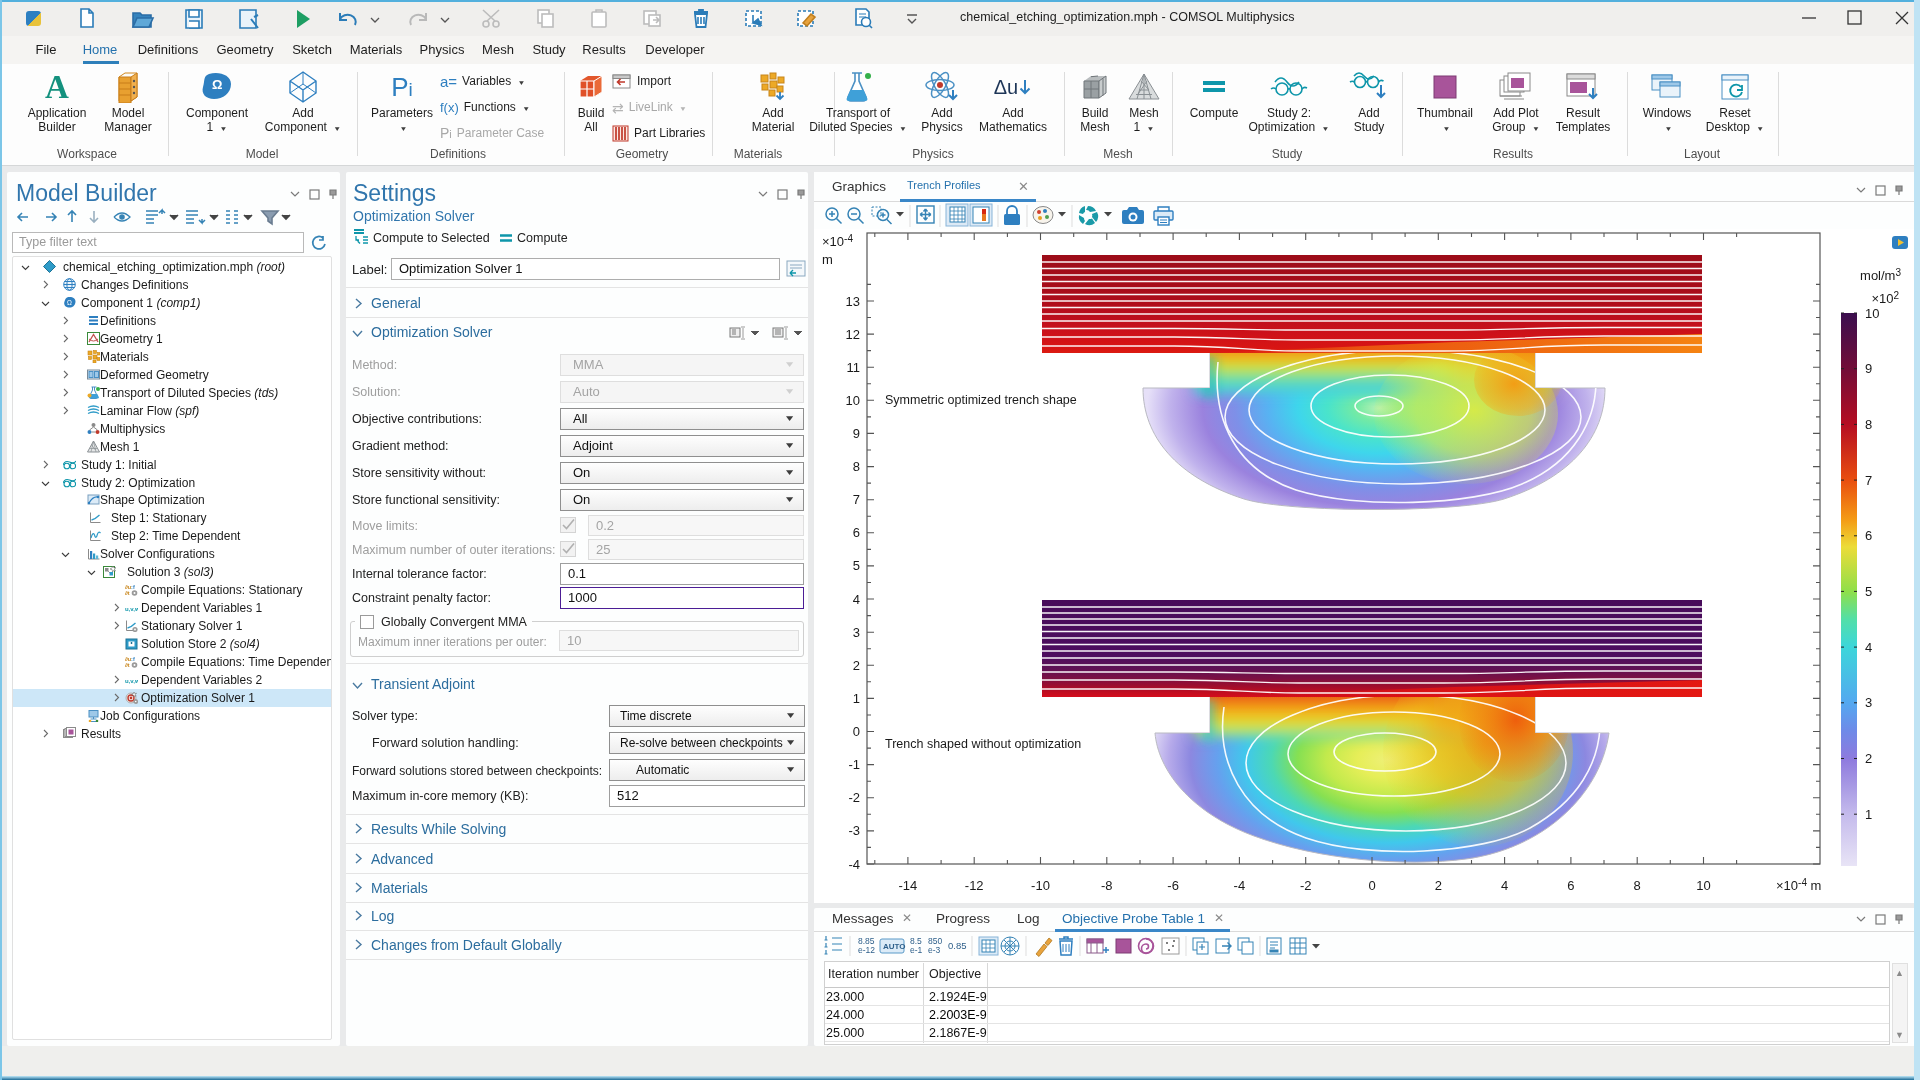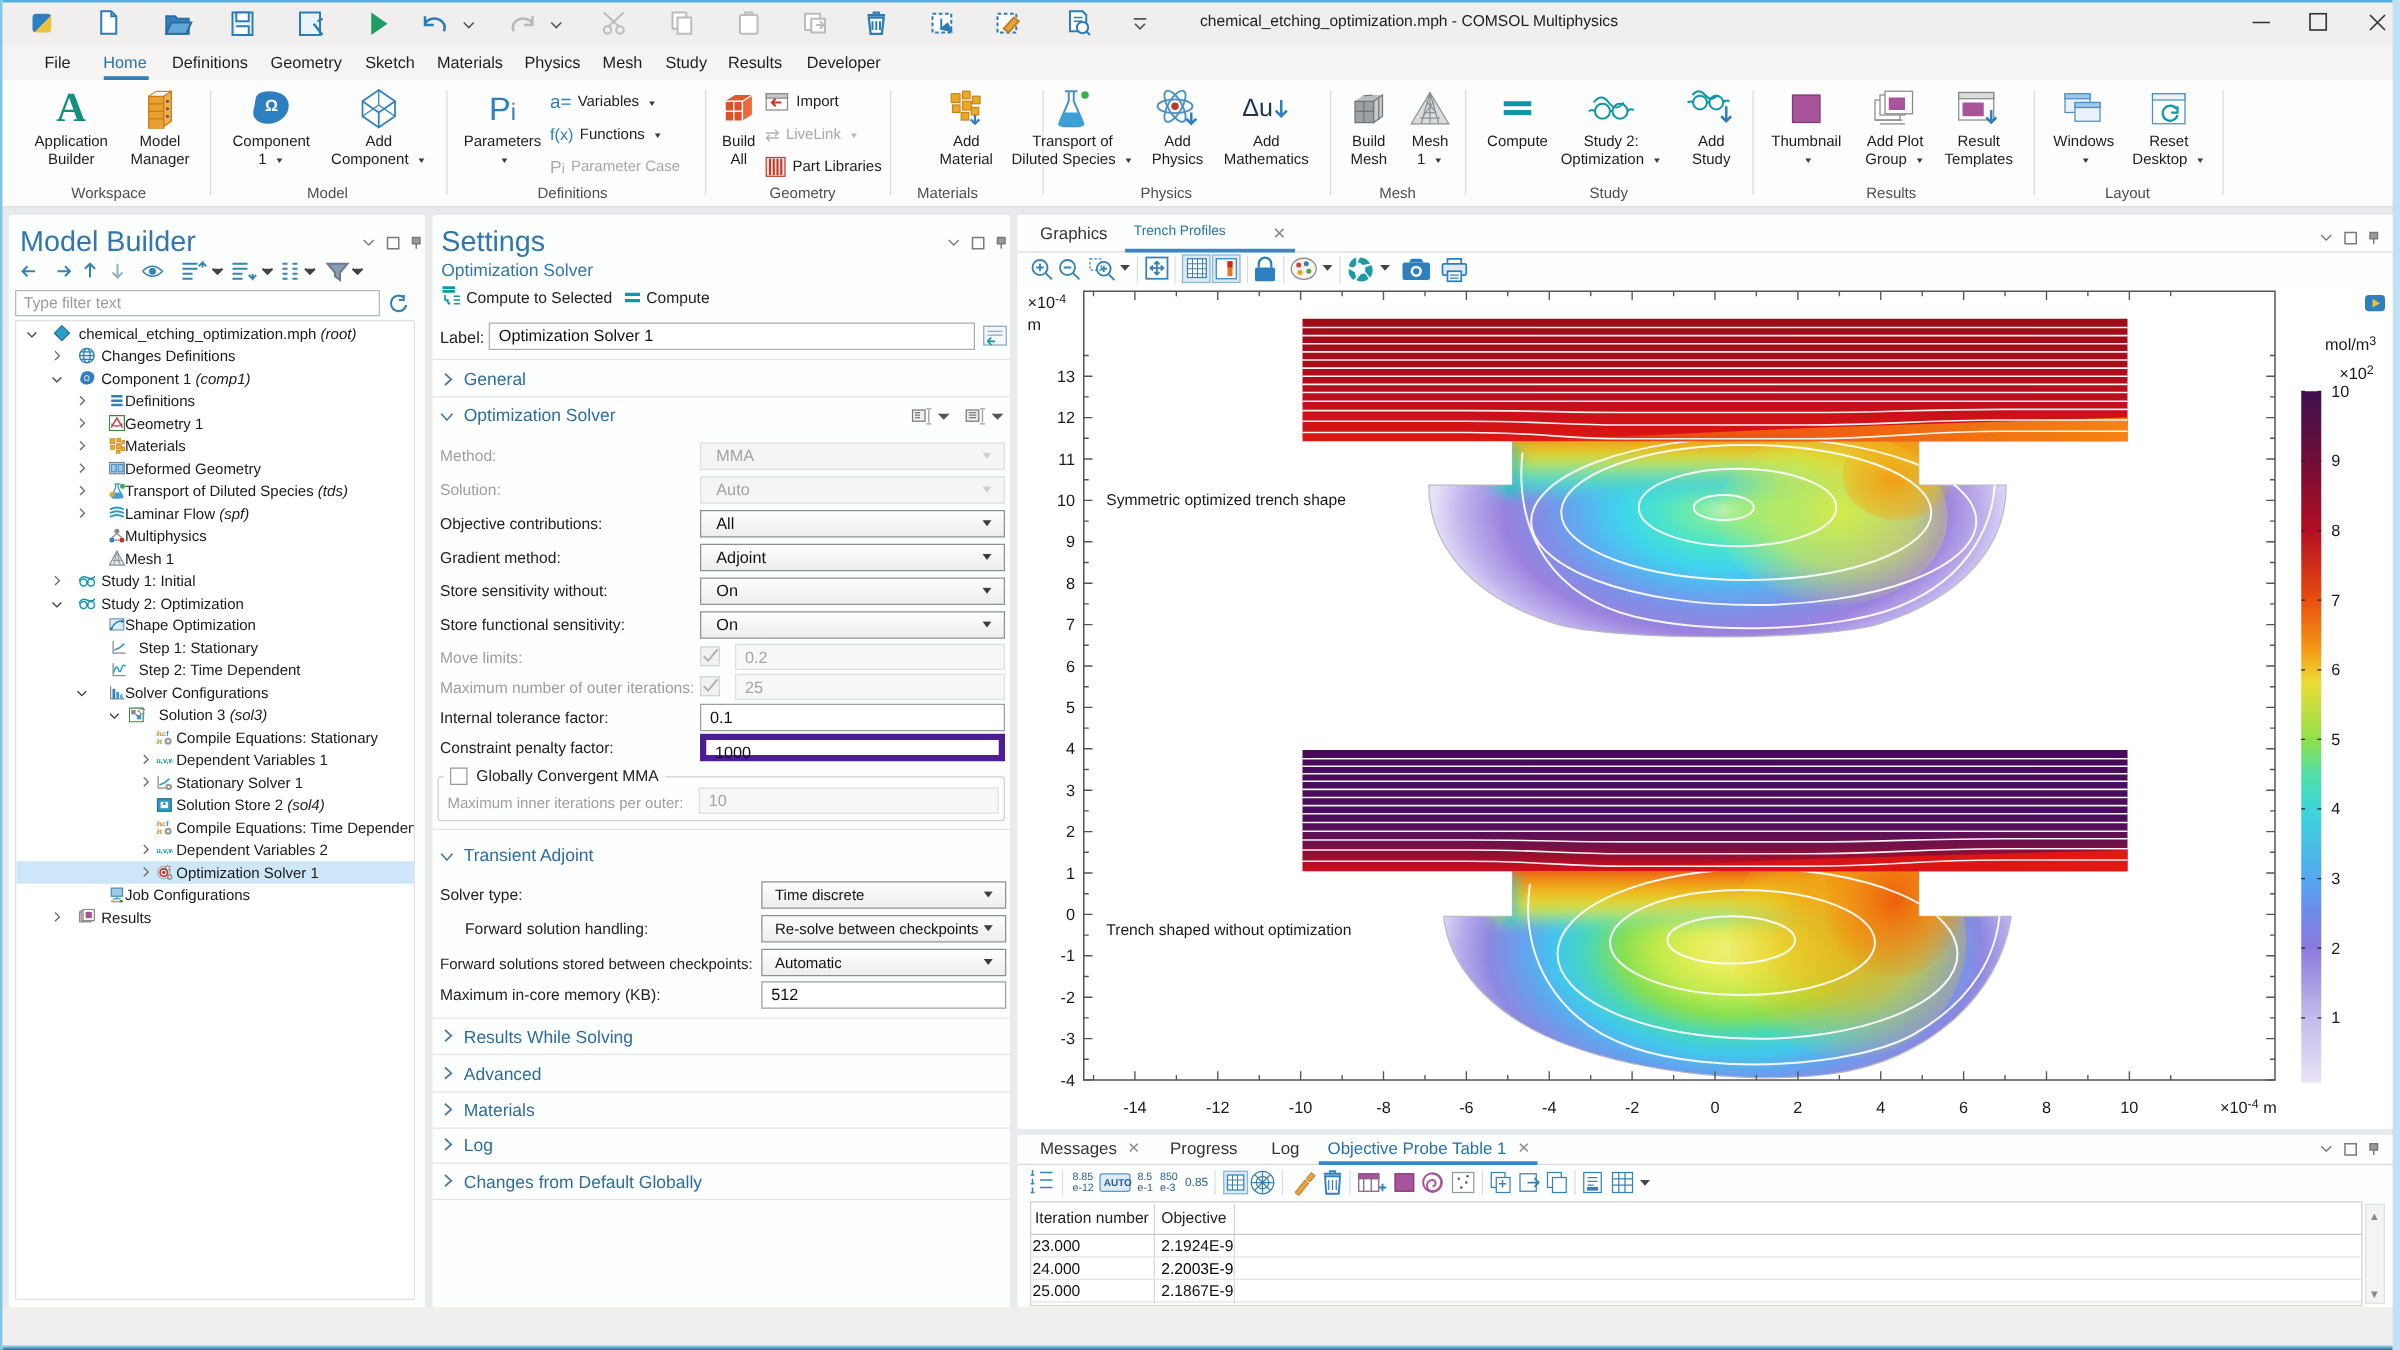--- a/index.html
+++ b/index.html
@@ -722,21 +722,21 @@
     <div class="abs" style="left:586px;top:515px;width:216px;height:21px;border:1px solid #dedede;background:#f7f7f7;font-size:13px;color:#a4a4a4;line-height:19px;padding-left:7px">0.2</div>
 <div class="abs" style="left:350px;top:543px;font-size:12.5px;color:#9e9e9e;white-space:nowrap">Maximum number of outer iterations:</div>
 <div class="abs" style="left:558px;top:541px;width:16px;height:16px;border:1px solid #d4d4d4;background:#f2f2f2"></div>
     <svg class="abs" style="left:560px;top:543px" width="13" height="11" viewBox="0 0 13 11">
       <path d="M1,6 l3.5,3.5 L12,0.5" fill="none" stroke="#b0b0b0" stroke-width="1.6"></path>
     </svg>
     <div class="abs" style="left:586px;top:539px;width:216px;height:21px;border:1px solid #dedede;background:#f7f7f7;font-size:13px;color:#a4a4a4;line-height:19px;padding-left:7px">25</div>
 <div class="abs" style="left:350px;top:567px;font-size:12.5px;color:#222;white-space:nowrap">Internal tolerance factor:</div>
 <div class="abs" style="left:558px;top:563px;width:244px;height:22px;border:1px solid #9e9e9e;background:#fff;font-size:13px;color:#111;line-height:20px;padding-left:7px">0.1</div>
 <div class="abs" style="left:350px;top:591px;font-size:12.5px;color:#222;white-space:nowrap">Constraint penalty factor:</div>
-<div class="abs" style="left:558px;top:587px;width:244px;height:22px;border:5px solid #4c1d95;background:#fff;font-size:13px;color:#111;line-height:20px;padding-left:7px">1000</div>
+<div class="abs" style="left:558px;top:587px;width:244px;height:22px;border:1px solid #4c1d95;background:#fff;font-size:13px;color:#111;line-height:20px;padding-left:7px">1000</div>
 
 <div class="abs" style="left:348px;top:621px;width:454px;height:36px;border:1px solid #cfcfcf;border-radius:3px"></div>
 <div class="abs" style="left:353px;top:612px;background:#fdfefe;padding:0 5px;height:17px">
 <span style="display:inline-block;width:14px;height:14px;border:1px solid #9a9a9a;background:#fff;vertical-align:middle;margin-right:7px"></span><span style="font-size:12.5px;color:#222;vertical-align:middle">Globally Convergent MMA</span></div>
 <div class="abs" style="left:356px;top:635px;font-size:12px;color:#9e9e9e">Maximum inner iterations per outer:</div>
 <div class="abs" style="left:557px;top:630px;width:240px;height:21px;border:1px solid #dedede;background:#f7f7f7;font-size:13px;color:#a4a4a4;line-height:19px;padding-left:7px">10</div>
 <div class="abs" style="left:344px;top:663px;width:462px;height:1px;background:#e4e4e4"></div>
 <svg class="abs" style="left:350px;top:681px" width="11" height="9" viewBox="0 0 11 9">
       <path d="M1,2 l4.5,5 L10,2" fill="none" stroke="#4a7aa0" stroke-width="1.4"></path>
     </svg>
@@ -745,21 +745,21 @@
 <div class="abs" style="left:607px;top:705px;width:196px;height:22px;border:1px solid #8f8f8f;background:linear-gradient(#fefefe,#ededed);font-size:12px;color:#111;line-height:20px;padding-left:10px">Time discrete</div>
     <svg class="abs" style="left:785px;top:713px" width="8" height="6" viewBox="0 0 10 7">
       <path d="M0,0 h9 L4.5,6z" fill="#3c3c3c"></path>
     </svg>
 <div class="abs" style="left:370px;top:736px;font-size:12.5px;color:#222;white-space:nowrap">Forward solution handling:</div>
 <div class="abs" style="left:607px;top:732px;width:196px;height:22px;border:1px solid #8f8f8f;background:linear-gradient(#fefefe,#ededed);font-size:12px;color:#111;line-height:20px;padding-left:10px">Re-solve between checkpoints</div>
     <svg class="abs" style="left:785px;top:740px" width="8" height="6" viewBox="0 0 10 7">
       <path d="M0,0 h9 L4.5,6z" fill="#3c3c3c"></path>
     </svg>
 <div class="abs" style="left:350px;top:764px;font-size:12px;color:#222;white-space:nowrap">Forward solutions stored between checkpoints:</div>
-<div class="abs" style="left:607px;top:759px;width:196px;height:22px;border:1px solid #8f8f8f;background:linear-gradient(#fefefe,#ededed);font-size:12px;color:#111;line-height:20px;padding-left:10px">Automatic</div>
+<div class="abs" style="left:607px;top:759px;width:196px;height:22px;border:1px solid #8f8f8f;background:linear-gradient(#fefefe,#ededed);font-size:12px;color:#111;line-height:20px;padding-left:26px">Automatic</div>
     <svg class="abs" style="left:785px;top:767px" width="8" height="6" viewBox="0 0 10 7">
       <path d="M0,0 h9 L4.5,6z" fill="#3c3c3c"></path>
     </svg>
 <div class="abs" style="left:350px;top:789px;font-size:12.5px;color:#222;white-space:nowrap">Maximum in-core memory (KB):</div>
 <div class="abs" style="left:607px;top:785px;width:196px;height:22px;border:1px solid #9e9e9e;background:#fff;font-size:13px;color:#111;line-height:20px;padding-left:7px">512</div>
 <div class="abs" style="left:344px;top:814px;width:462px;height:1px;background:#e4e4e4"></div>
 <svg class="abs" style="left:352px;top:823px" width="9" height="11" viewBox="0 0 9 11">
       <path d="M2,1 l5,4.5 L2,10" fill="none" stroke="#4a7aa0" stroke-width="1.4"></path>
     </svg>
 <div class="abs" style="left:369px;top:821px;font-size:14px;color:#2c6d9e">Results While Solving</div>

